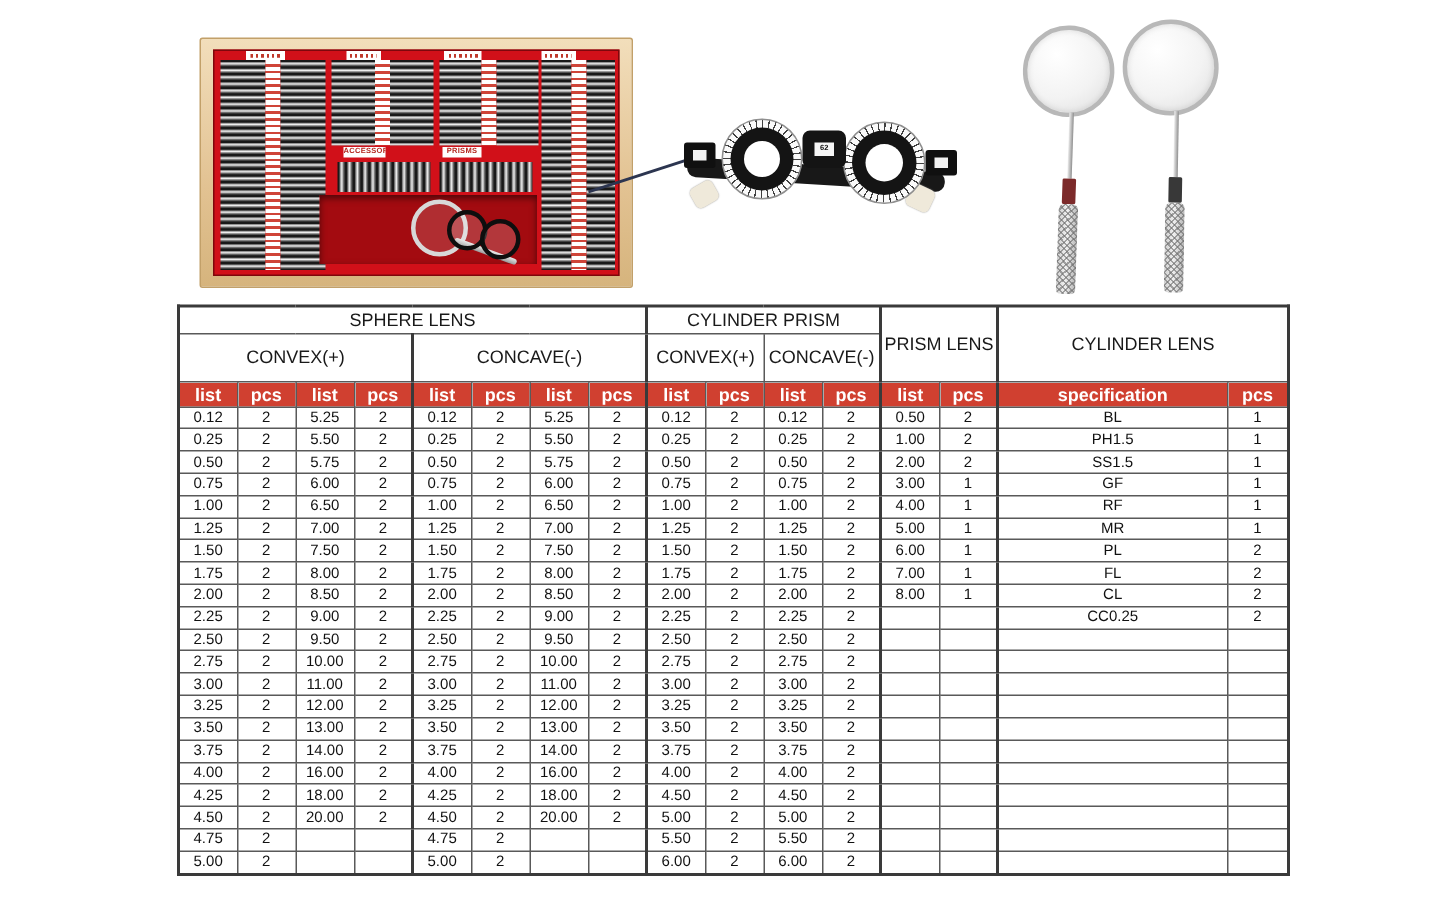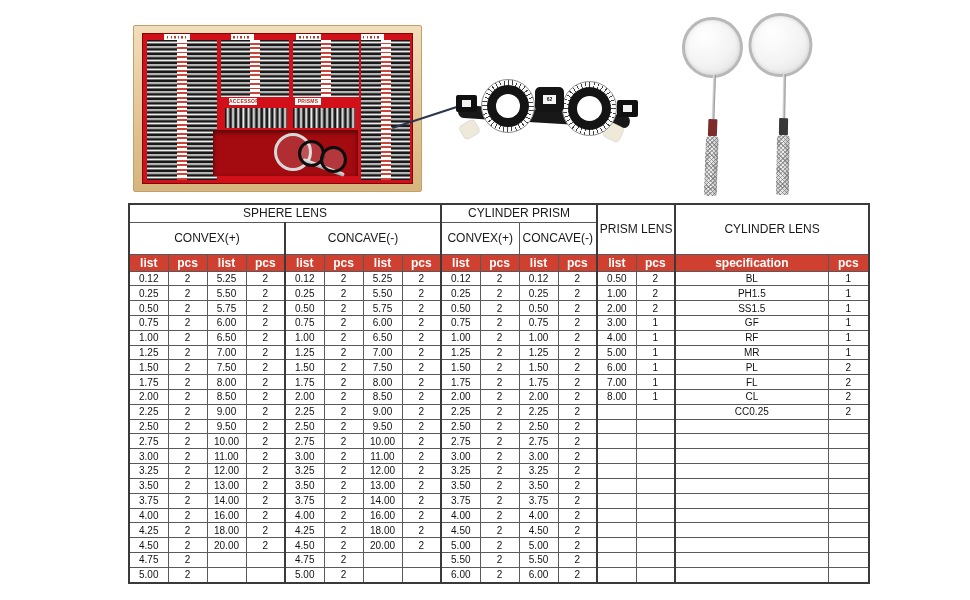--- a/index.html
+++ b/index.html
@@ -68,21 +68,21 @@
        box-shadow:inset 0 0 4px rgba(0,0,0,.12);}
   .scope-stem{width:3px;background:linear-gradient(90deg,#efefef,#8f8f8f);}
   .scope-band{width:9px;height:17px;border-radius:1px;}
   .scope-handle{width:13px;height:60px;border-radius:4px 4px 3px 3px;
        background:
          repeating-linear-gradient(45deg,rgba(110,110,110,.6) 0 1px,rgba(0,0,0,0) 1px 3px),
          repeating-linear-gradient(-45deg,rgba(110,110,110,.6) 0 1px,rgba(0,0,0,0) 1px 3px),
          linear-gradient(90deg,#cdcdcd,#f0f0f0 45%,#b5b5b5);}
 
   
-  .spec-table{position:absolute;left:128px;top:203px;width:740px;height:381px;
+  .spec-table{position:absolute;left:118px;top:203px;width:740px;height:381px;
        border-collapse:collapse;table-layout:fixed;background:#fff;
        border:2px solid var(--border-dark);}
   .spec-table th,.spec-table td{border:1px solid var(--border-cell);padding:0;text-align:center;
        overflow:hidden;white-space:nowrap;}
   .spec-table thead tr.gh{height:18px;}
   .spec-table thead tr.sh{height:32px;}
   .spec-table thead tr.ch{height:17px;margin-left:40px;}
   .spec-table th{font-weight:400;font-size:12px;color:#191919;background:#fff;}
   .spec-table tr.ch th{background:var(--red-header);color:#ffffff;font-weight:700;font-size:12px;}
   .spec-table td{font-size:10px;color:#111;}

